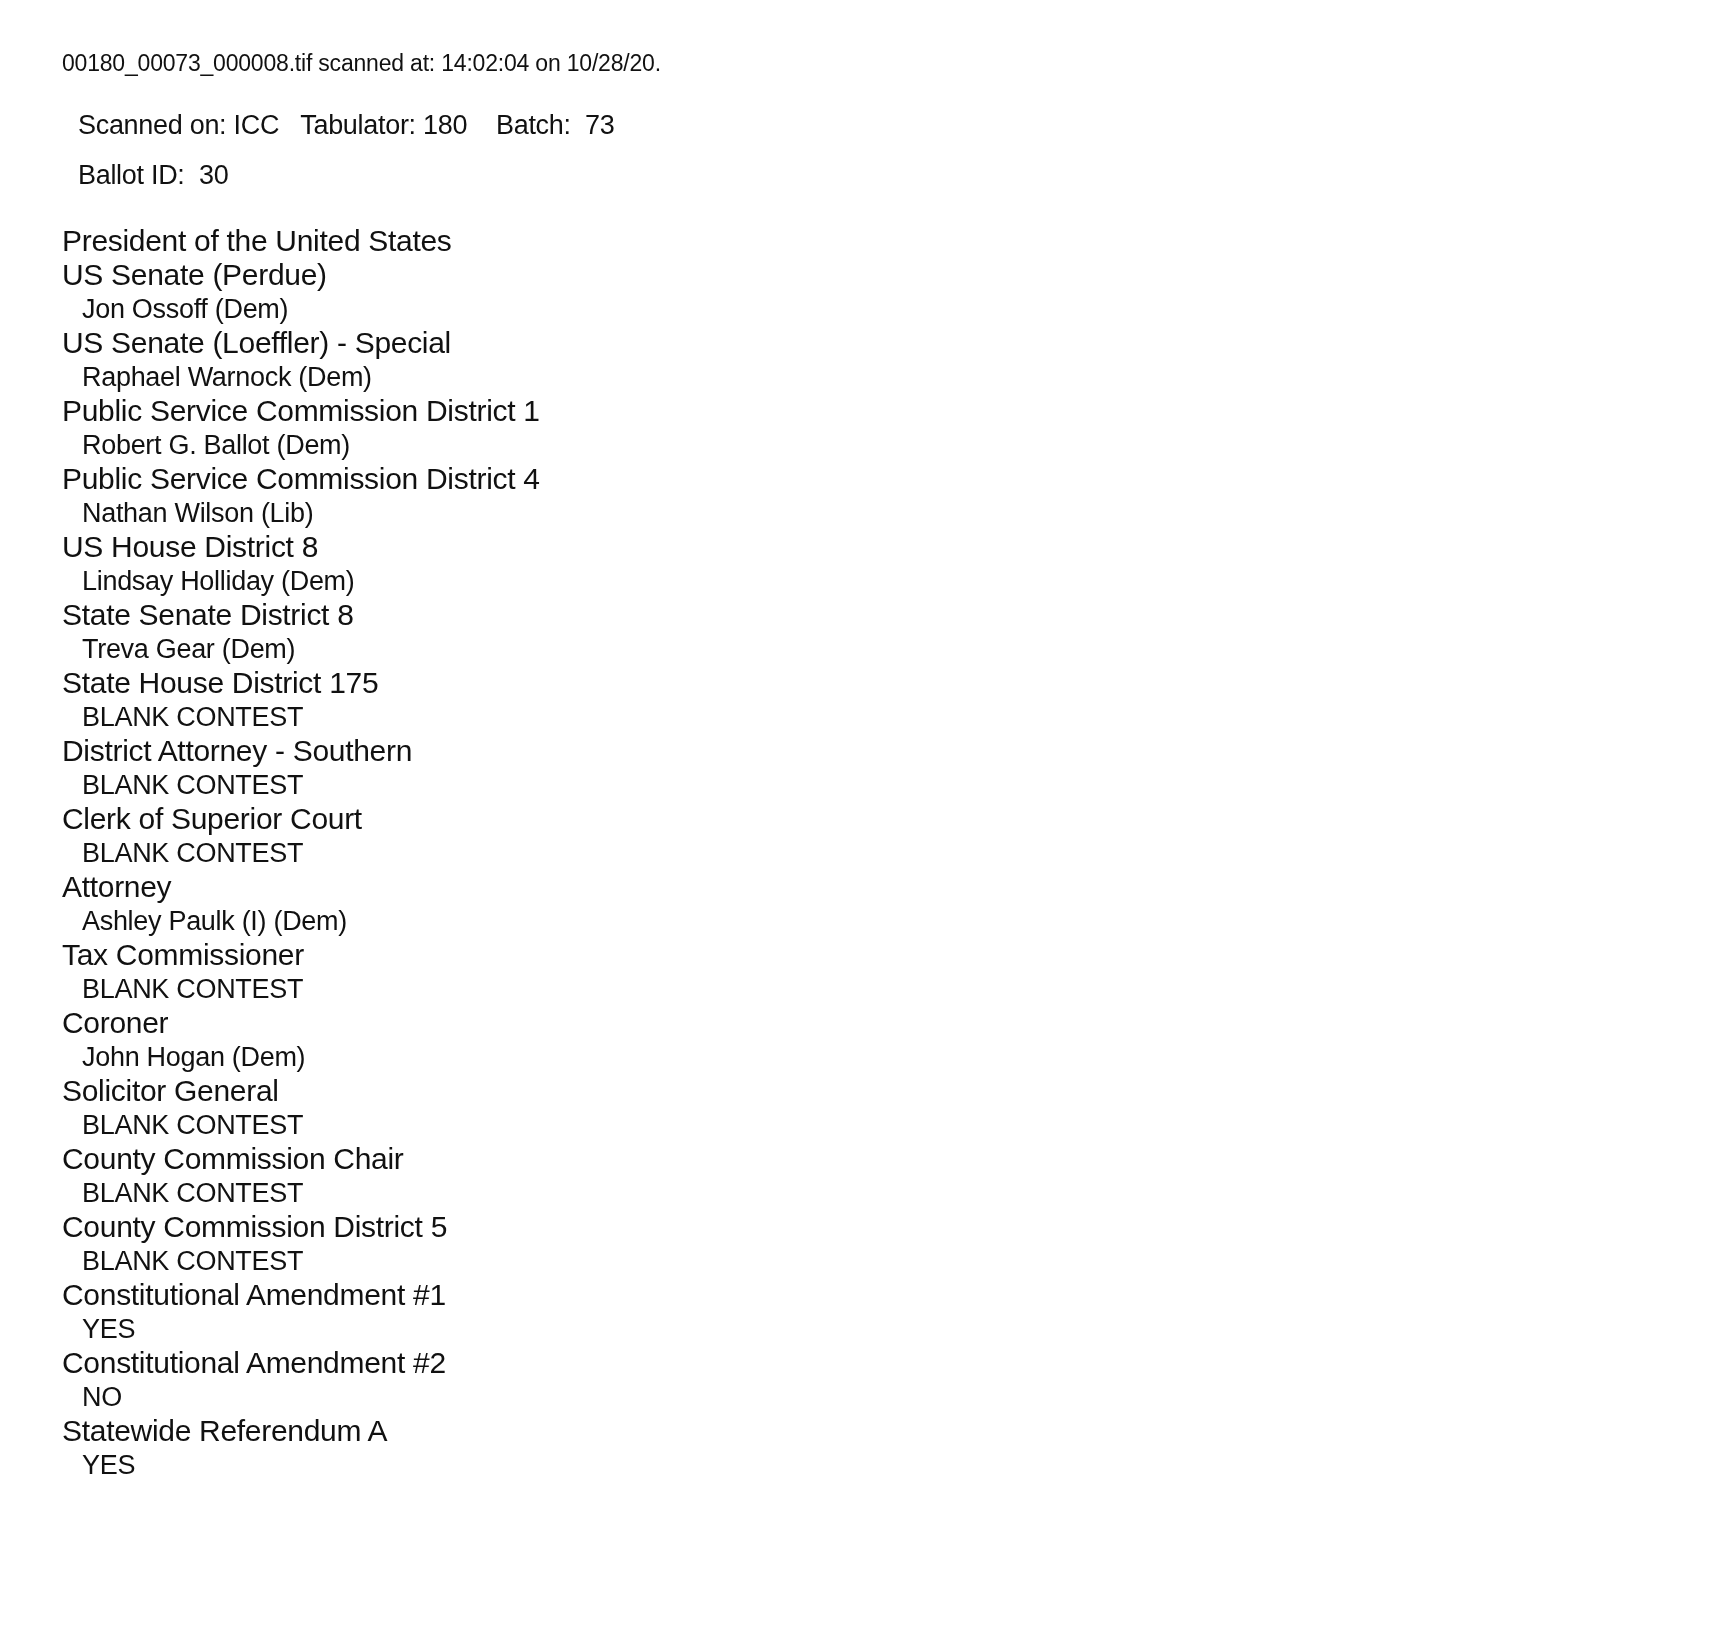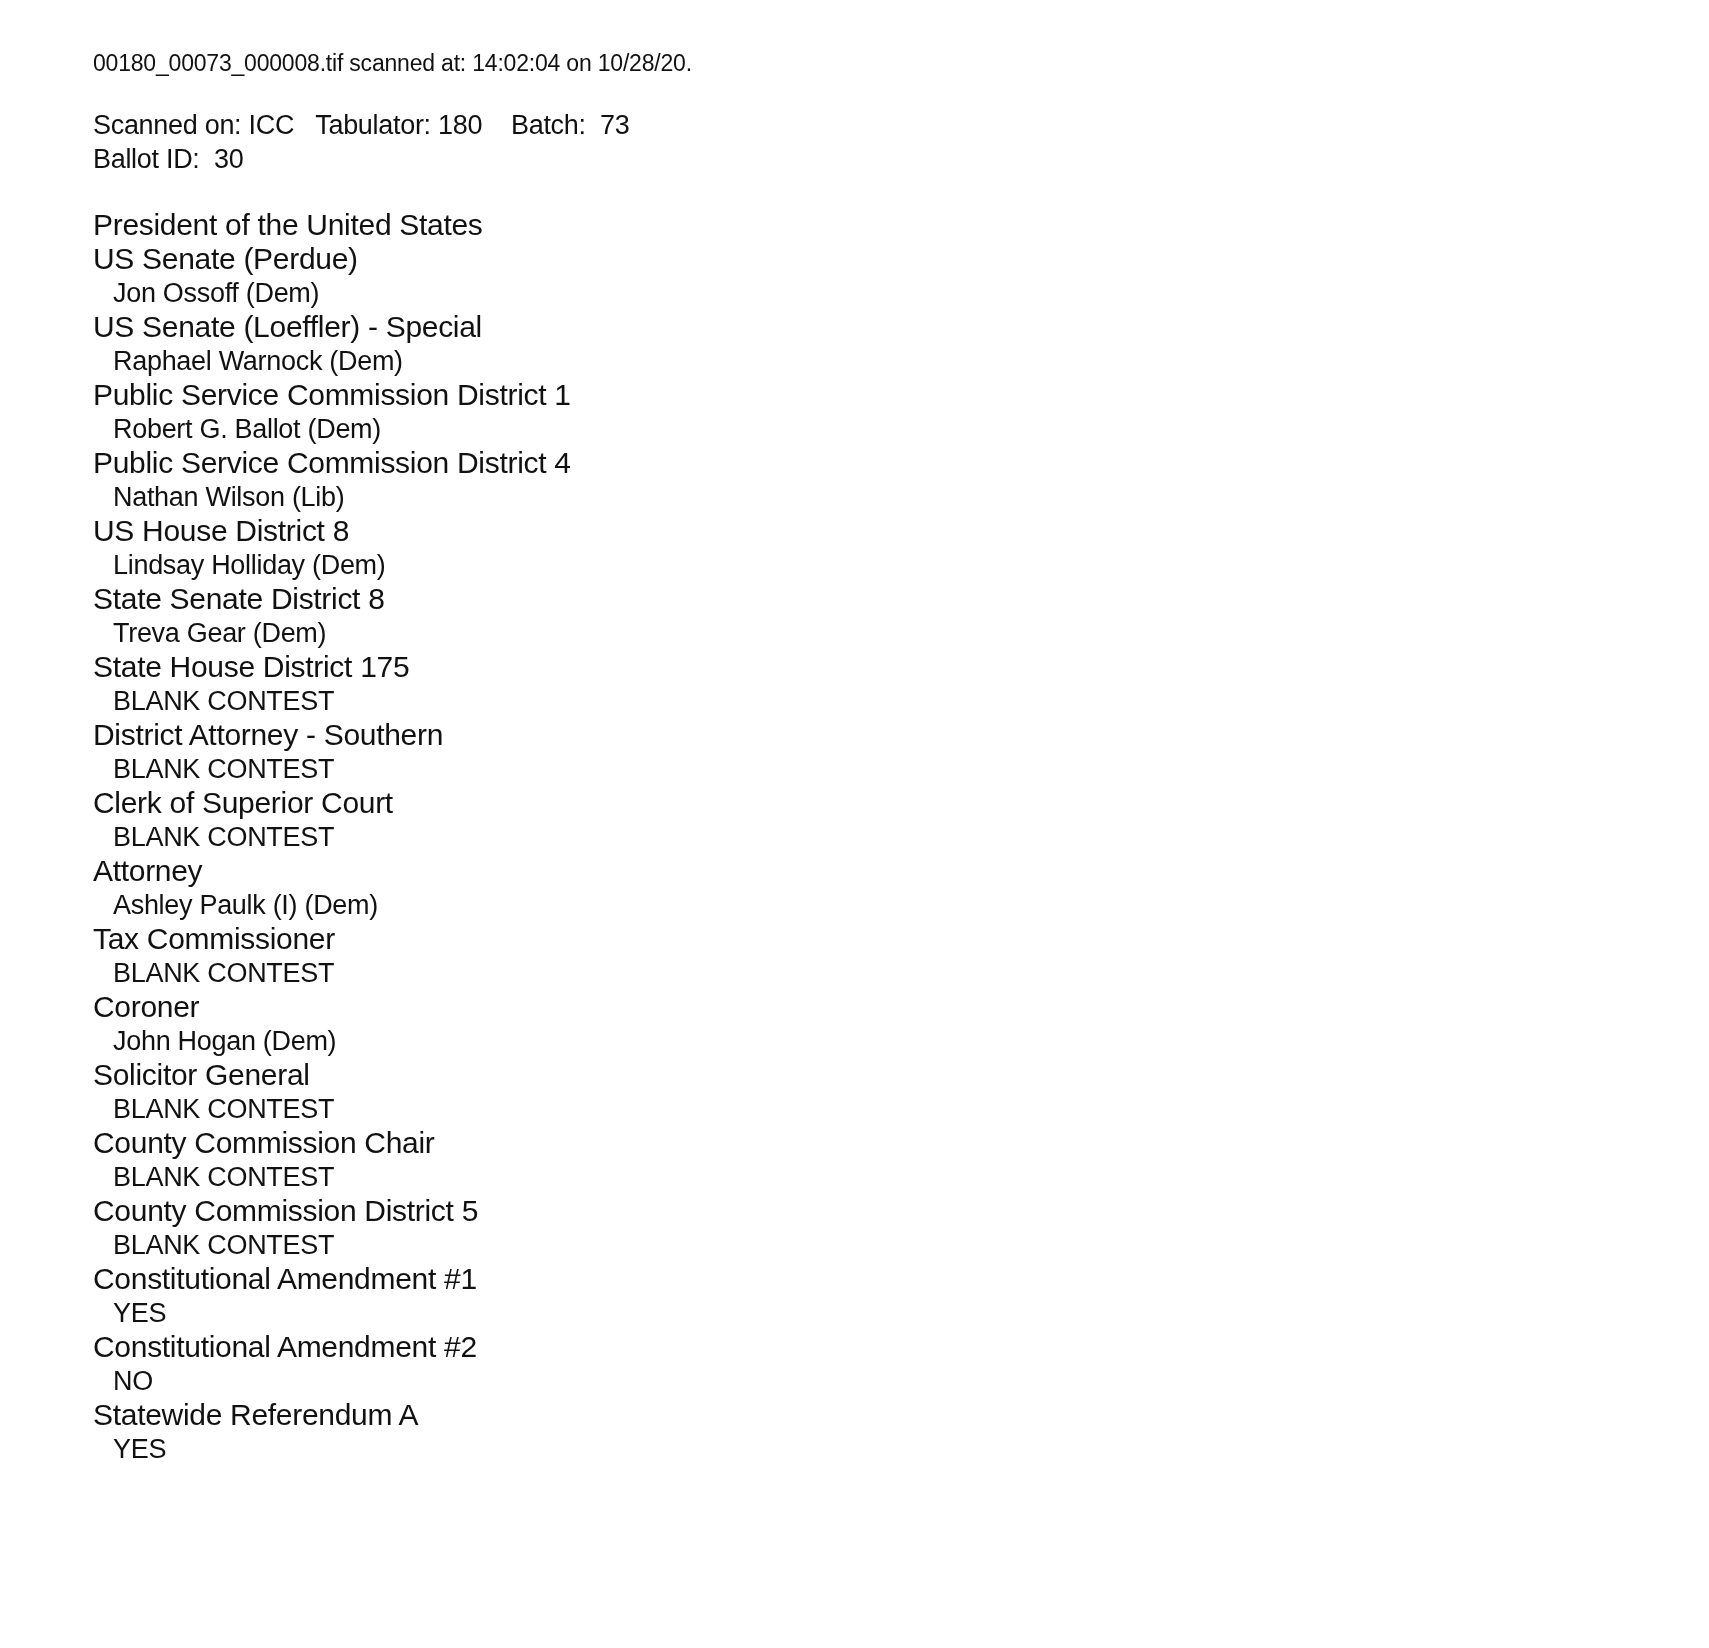--- a/index.html
+++ b/index.html
@@ -8,38 +8,38 @@
     background: #ffffff;
   }
   body {
     width: 1709px;
     height: 1648px;
     font-family: "Liberation Sans", sans-serif;
     color: #111111;
     overflow: hidden;
   }
   .page {
-    padding: 48px 60px 0 93px;
+    padding: 48px 60px 0 62px;
     box-sizing: border-box;
     width: 1709px;
     height: 1316px;
   }
   .filename-line {
     font-size: 23px;
     line-height: 30px;
     letter-spacing: -0.2px;
     white-space: pre;
     margin: 0 0 30px 0;
   }
   .meta-line {
     font-size: 27px;
     line-height: 34px;
     letter-spacing: -0.3px;
     white-space: pre;
-    margin: 0;
+    margin: 16px;
   }
   .contest-list {
     margin-top: 32px;
   }
   .contest .office {
     font-size: 30px;
     line-height: 34px;
     letter-spacing: -0.3px;
     white-space: pre;
   }

